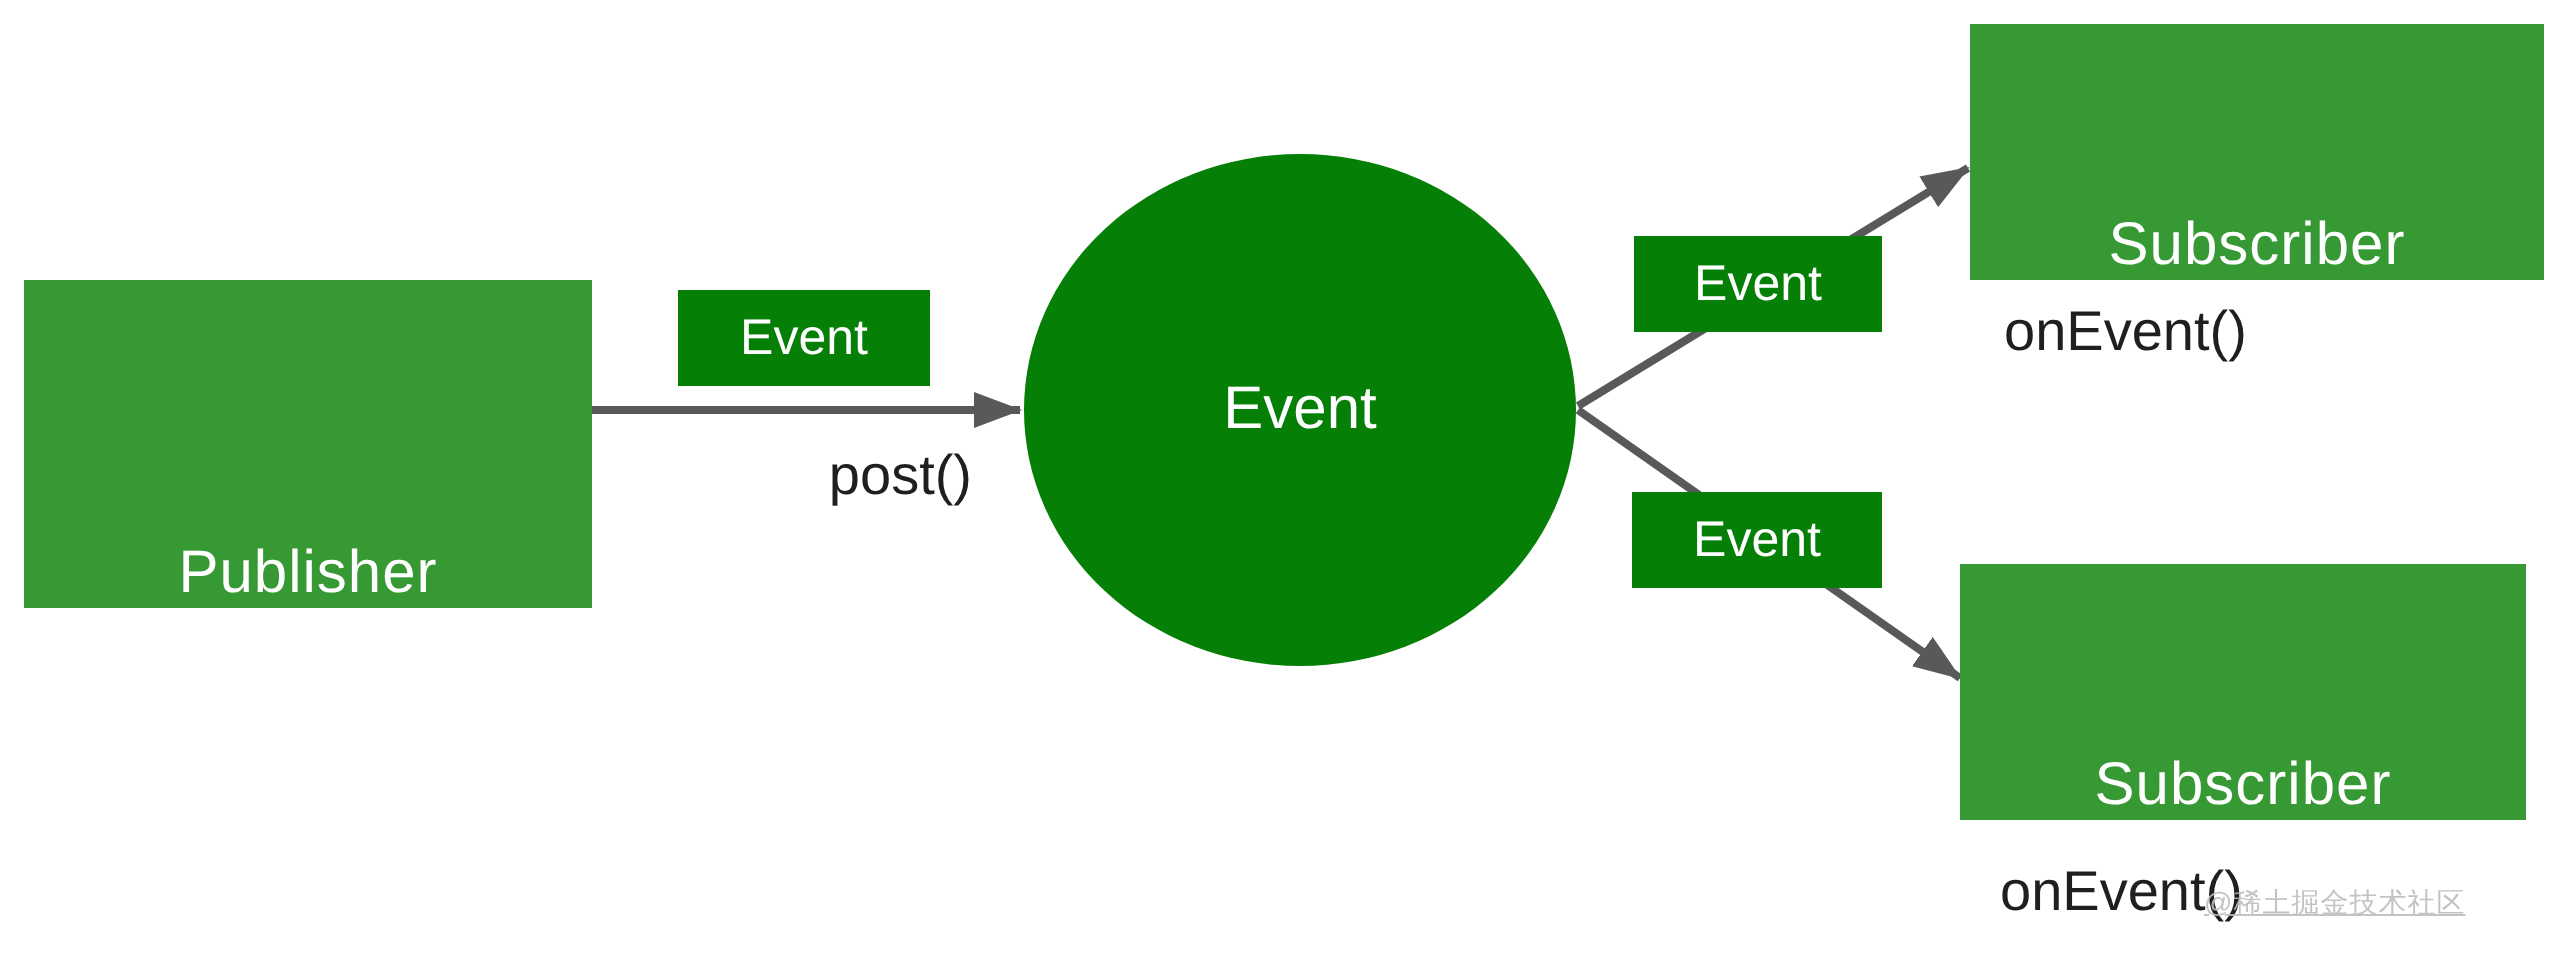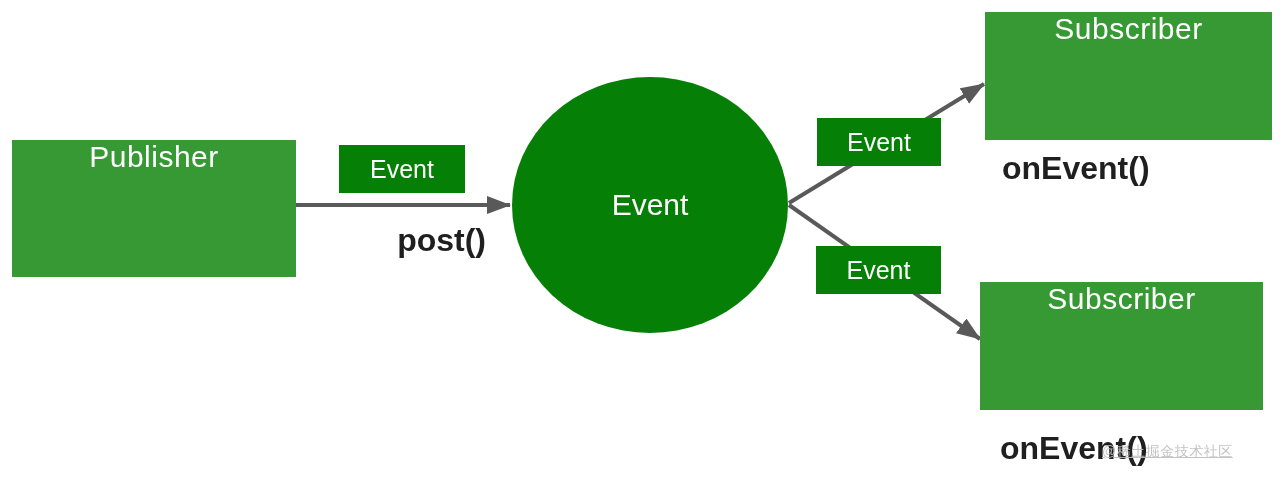--- a/index.html
+++ b/index.html
@@ -10,21 +10,21 @@
     background: var(--background, #ffffff);
     font-family: "Liberation Sans", sans-serif;
     overflow: hidden;
   }
   .abs { position: absolute; }
 
   .node-box {
     background: var(--box-green, #369933);
     color: var(--white-text, #ffffff);
     display: flex;
-    align-items: flex-start;
+    align-items: flex-end;
     justify-content: center;
     font-size: 30px;
     font-weight: 300;
     letter-spacing: 0.5px;
   }
 
   .event-label {
     background: var(--dark-green, #067f06);
     color: var(--white-text, #ffffff);
     display: flex;
@@ -45,26 +45,26 @@
     align-items: center;
     justify-content: center;
     font-size: 30px;
     font-weight: 300;
     line-height: 54px;
     text-align: center;
   }
 
   .code-text {
     color: var(--code-text, #1f1f1f);
-    font-size: 32px;
-    font-weight: 700;
+    font-size: 28px;
+    font-weight: 400;
     white-space: nowrap;
   }
 
-  .publisher-box   { left: 12px;  top: 140px; width: 284px; height: 137px; }
+  .publisher-box   { left: 12px;  top: 140px; width: 284px; height: 164px; }
   .event-label-1   { left: 339px; top: 145px; width: 126px; height: 48px; }
   .post-text       { left: 326px; top: 222px; width: 160px; text-align: right; }
   .event-label-2   { left: 817px; top: 118px; width: 124px; height: 48px; }
   .event-label-3   { left: 816px; top: 246px; width: 125px; height: 48px; }
   .subscriber-box-1{ left: 985px; top: 12px;  width: 287px; height: 128px; }
   .onevent-text-1  { left: 1002px; top: 150px; }
   .subscriber-box-2{ left: 980px; top: 282px; width: 283px; height: 128px; }
   .onevent-text-2  { left: 1000px; top: 430px; }
 
   .arrows-svg { left: 0; top: 0; width: 1280px; height: 479px; }

